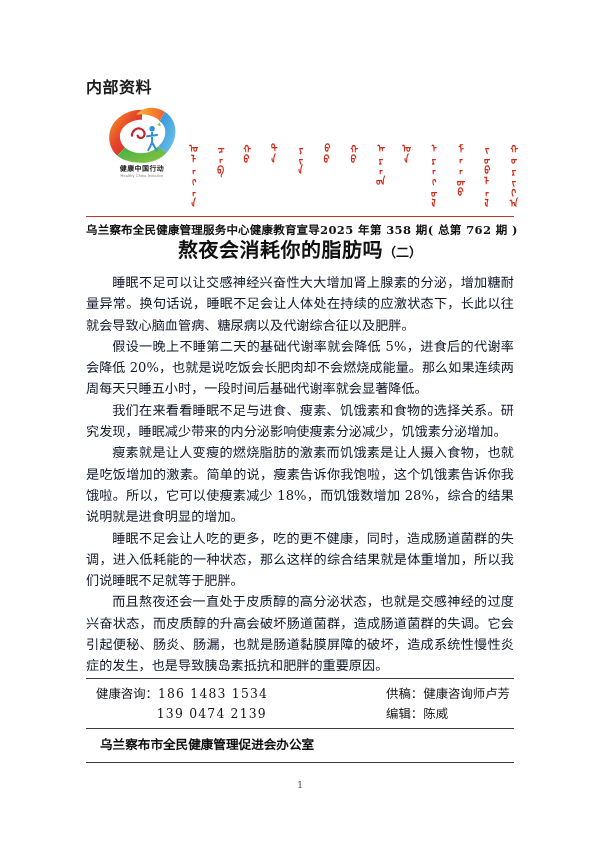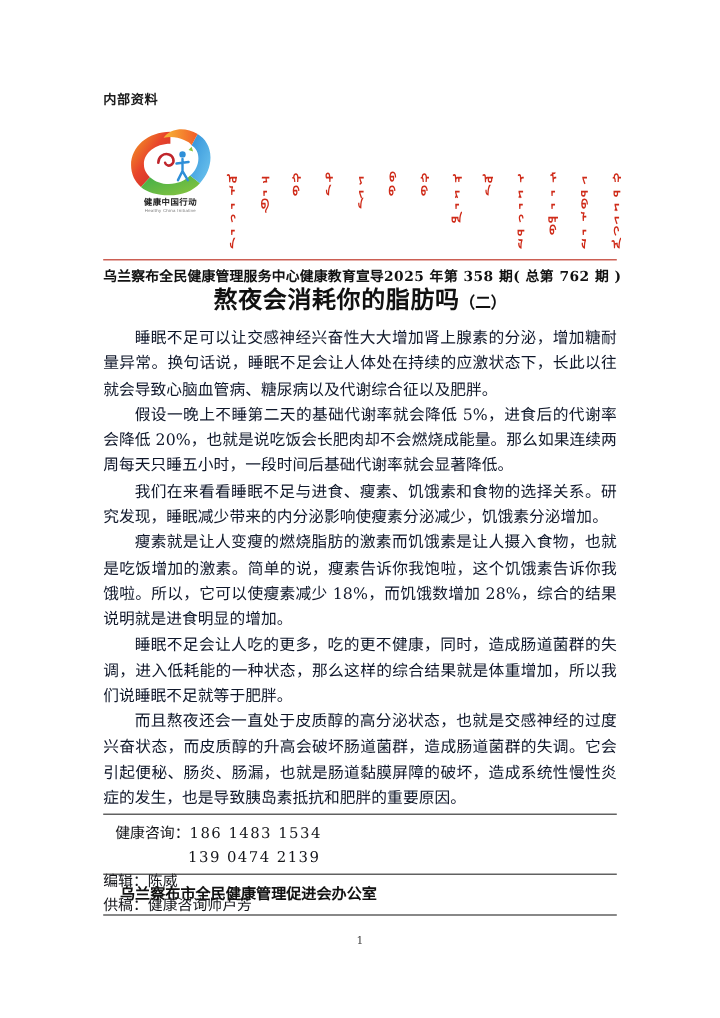--- a/index.html
+++ b/index.html
@@ -24,21 +24,21 @@
     padding: 0;
     background: #fff;
   }
 
   
   .internal-label {
     position: absolute;
     left: 86px;
     top: 74px;
     font-family: "Liberation Sans", "DejaVu Sans", sans-serif;
-    font-size: 11px;
+    font-size: 16px;
     font-weight: 700;
     letter-spacing: 0.5px;
     color: #1c1c1c;
   }
 
   .masthead {
     position: absolute;
     left: 86px;
     top: 100px;
     width: 428px;
@@ -213,21 +213,20 @@
     position: absolute;
     left: 86px;
     top: 684px;
     width: 428px;
     display: flex;
     justify-content: space-between;
     font-family: "DejaVu Serif", "Liberation Serif", serif;
     font-size: 12.4px;
     line-height: 20px;
     color: #15161a;
-    flex-direction: column;
   }
   .contact-left { padding-left: 10px; }
   .contact-right { padding-right: 4px; }
   .contact-row { white-space: nowrap; }
   .contact-row .ph { letter-spacing: 1.2px; }
   .contact-indent { padding-left: 4.9em; }
 
   .office-row {
     position: absolute;
     left: 86px;
@@ -341,22 +340,22 @@
   </div>
 
   <div class="footer-rule-top"></div>
 
   <div class="contact-block">
     <div class="contact-left">
       <div class="contact-row"><span>健康咨询：</span><span class="ph">186 1483 1534</span></div>
       <div class="contact-row contact-indent"><span class="ph">139 0474 2139</span></div>
     </div>
     <div class="contact-right">
+      <div class="contact-row"><span>供稿：</span><span>健康咨询师卢芳</span></div>
       <div class="contact-row"><span>编辑：</span><span>陈威</span></div>
-      <div class="contact-row"><span>供稿：</span><span>健康咨询师卢芳</span></div>
     </div>
   </div>
 
   <div class="footer-rule-mid"></div>
 
   <div class="office-row">
     <span class="office-left">乌兰察布市全民健康管理促进会办公室</span>
   </div>
 
   <div class="footer-rule-bottom"></div>

